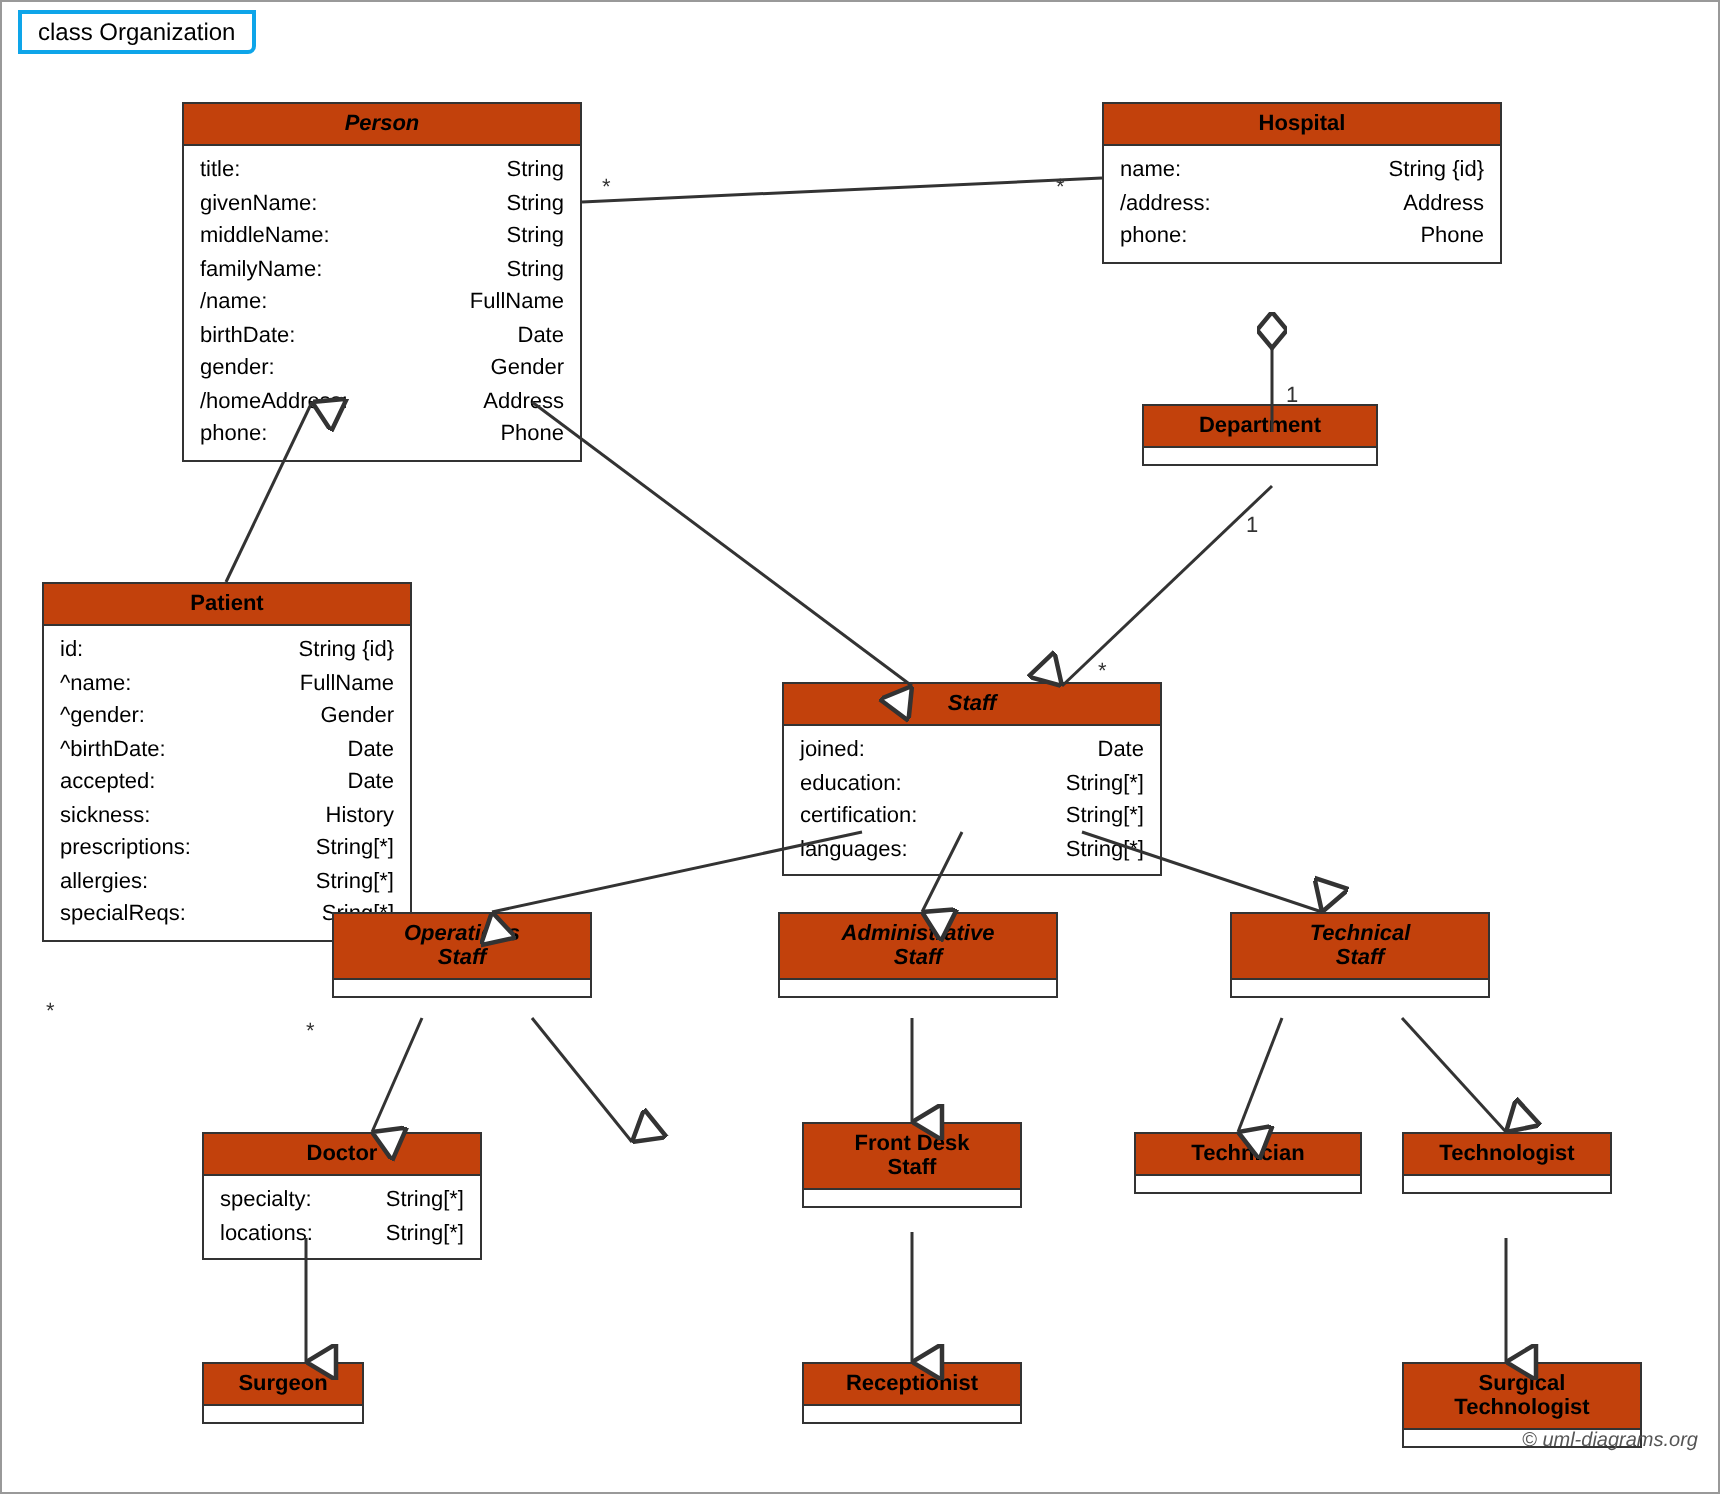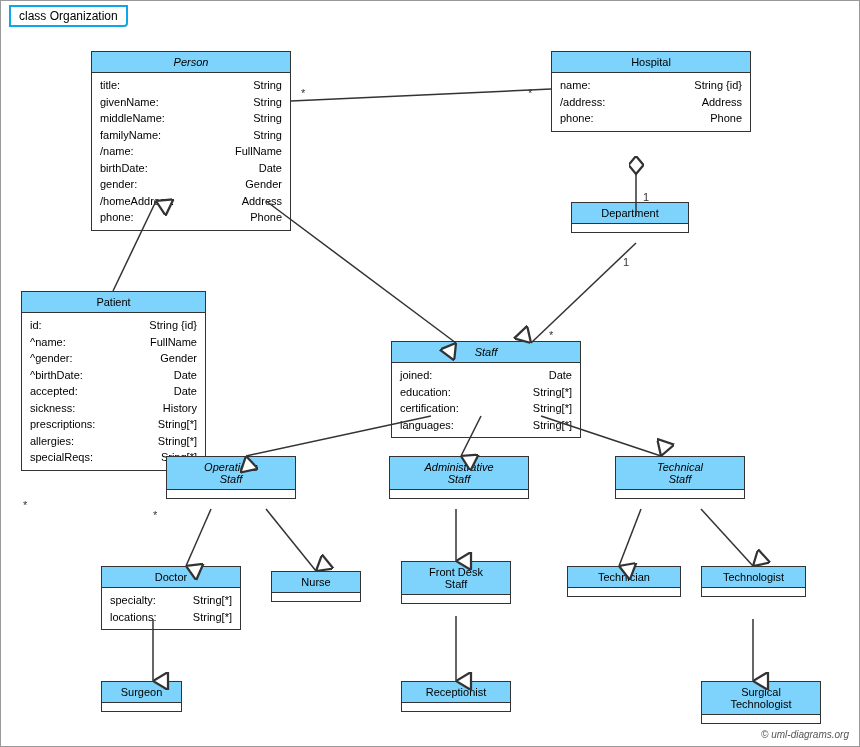--- a/index.html
+++ b/index.html
@@ -31,22 +31,22 @@
     }
     .uml-class {
       position: absolute;
       border: 1.5px solid #333;
       background: #fff;
       text-align: center;
     }
     .uml-class .class-name {
       border-bottom: 1.5px solid #333;
       padding: 4px 6px;
-      font-weight: normal;
-      background: #7dd3fc;
+      font-weight: bold;
+      background: #c2410c;
     }
     .uml-class .class-name.italic {
       font-style: italic;
     }
     .uml-class .class-attrs {
       padding: 4px 8px;
       text-align: left;
       white-space: nowrap;
       line-height: 1.5;
     }
@@ -62,21 +62,21 @@
       position: absolute;
       top: 0;
       left: 0;
       width: 860px;
       height: 747px;
       pointer-events: none;
     }
 
     .copyright {
       position: absolute;
-      bottom: 6px;
+      bottom: 20px;
       right: 10px;
       font-size: 10px;
       color: #555;
       font-style: italic;
     }
   </style>
 </head>
 <body>
 
 <div class="diagram-container">
@@ -239,24 +239,20 @@
           <span class="attr-name">specialty:</span>
           <span class="attr-type">String[*]</span>
         </div>
       <div class="attr-row">
           <span class="attr-name">locations:</span>
           <span class="attr-type">String[*]</span>
         </div>
     </div>
   </div>
 
-  <div class="uml-class" style="left:270px; top:570px; width:90px;">
-    <div class="class-name">Nurse</div>
-    <div class="class-attrs" style="height:8px;"></div>
-  </div>
 
   <div class="uml-class" style="left:400px; top:560px; width:110px;">
     <div class="class-name">Front Desk<br>Staff</div>
     <div class="class-attrs" style="height:8px;"></div>
   </div>
 
   <div class="uml-class" style="left:566px; top:565px; width:114px;">
     <div class="class-name">Technician</div>
     <div class="class-attrs" style="height:8px;"></div>
   </div>

